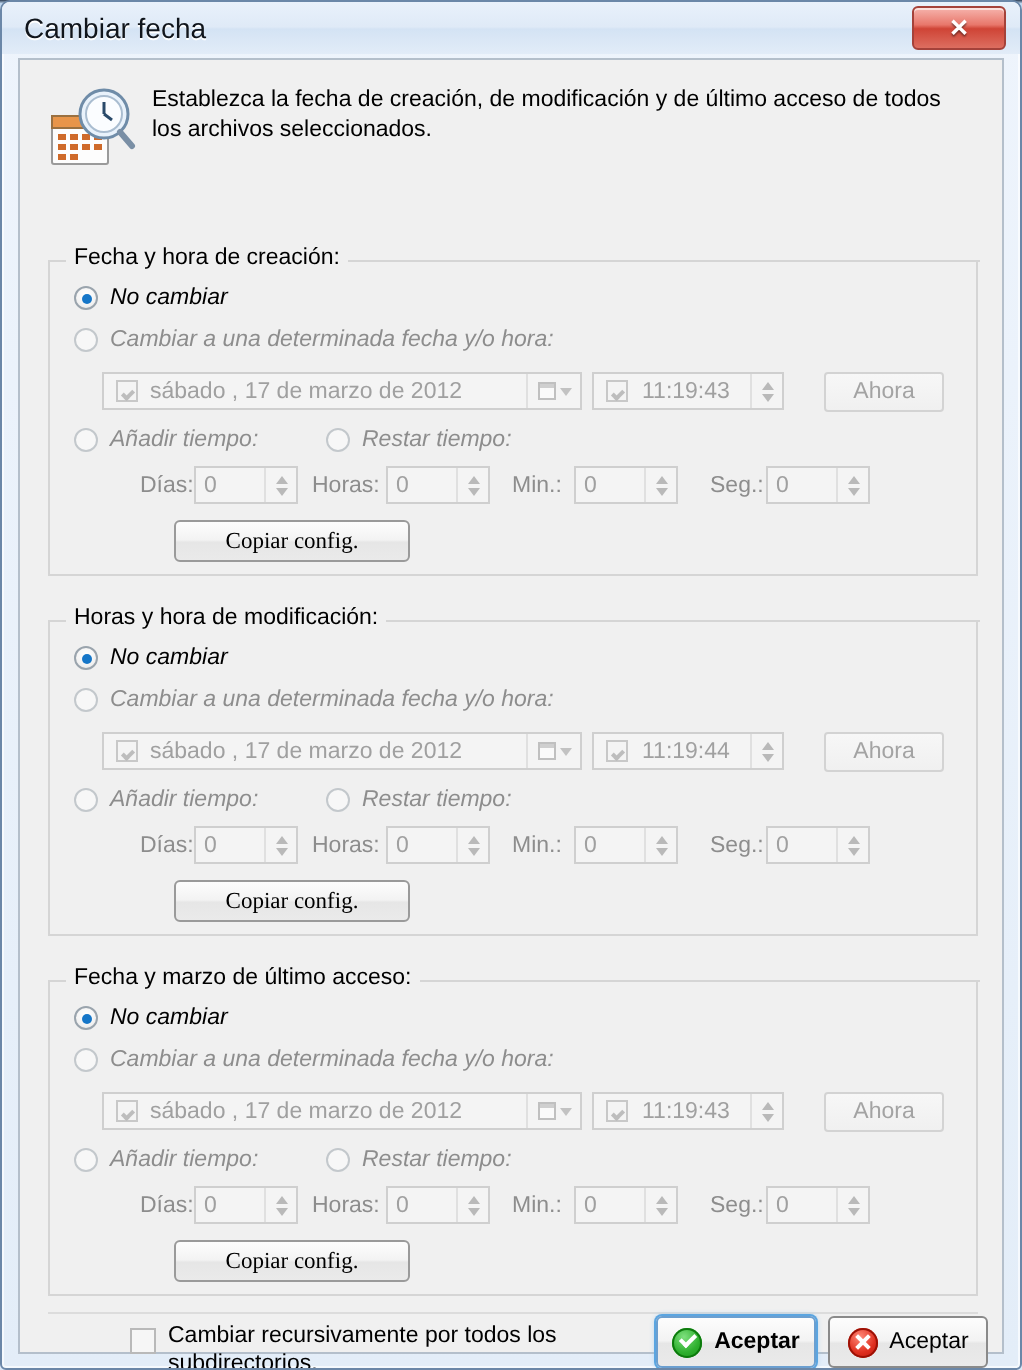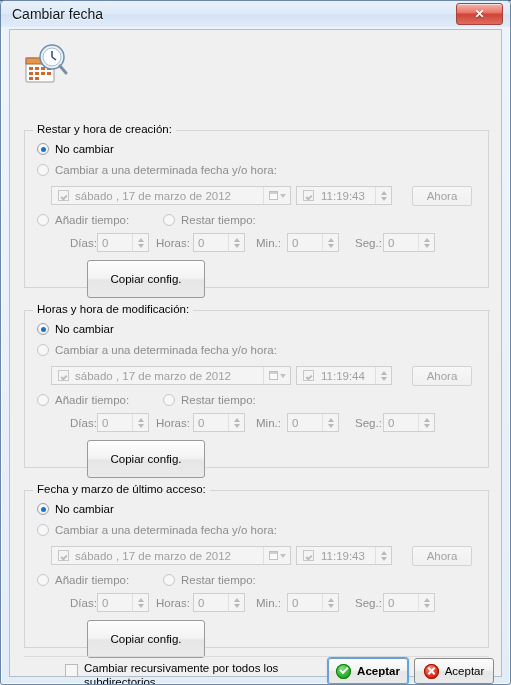--- a/index.html
+++ b/index.html
@@ -83,21 +83,21 @@
     width:12px;height:12px;border-radius:50%;box-sizing:border-box;
     border:1px solid #9aa4ad;
     background:radial-gradient(circle at 50% 35%,#ffffff 0%,#f3f3f3 60%,#e4e4e4 100%);
     margin-right:6px;flex:none;position:relative;cursor:pointer;
   }
   .radio.on::after{
     content:"";position:absolute;left:2.5px;top:2.5px;width:5px;height:5px;
     border-radius:50%;background:#1576c8;
   }
   .radio.off{border-color:#c3c8cc;background:#f7f7f7;}
-  .radio-lbl{font-size:11.5px;}
+  .radio-lbl{font-size:11.5px;font-style:italic;}
   .radio-lbl.dim{color:#8d8d8d;}
   
   .dtp{
     position:absolute;box-sizing:border-box;height:19px;
     border:1px solid #cfcfcf;background:#f4f4f4;
     display:flex;align-items:center;
   }
   .cbx-sm{
     width:11px;height:11px;box-sizing:border-box;flex:none;
     border:1px solid #c8c8c8;background:#f4f4f4;margin:0 6px;
@@ -159,21 +159,21 @@
   }
   .numbox .val{font-size:11.5px;color:#a0a0a0;margin-left:4px;}
   
   .btn{
     position:absolute;box-sizing:border-box;
     border:1px solid #9a9a9a;border-radius:3px;
     background:linear-gradient(180deg,#fdfdfd 0%,#f3f3f3 47%,#e6e6e6 53%,#eaeaea 100%);
     display:flex;align-items:center;justify-content:center;
     font-size:11.5px;color:#000;cursor:pointer;
   }
-  .btn-copy{width:118px;height:38px;}
+  .btn-copy{width:118px;height:21px;font-family:Liberation Serif, serif;}
   .btn-action{
     width:80px;height:26px;gap:6px;
     border:1px solid #8a8a8a;border-radius:3px;
   }
   .btn-default{
     box-shadow:0 0 0 1px #5ba5e0, 0 0 3px #8fc6ef;
     border-color:#6b9fd0;
     font-weight:bold;
   }
   .ico-ok,.ico-cancel{
@@ -235,26 +235,27 @@
             <rect x="5" y="35" width="4" height="3"></rect>
               <rect x="11" y="35" width="4" height="3"></rect>
           </g>
           <circle cx="28" cy="15" r="12" fill="#e9f2fb" stroke="#6f8ca8" stroke-width="1.5"></circle>
           <circle cx="28" cy="15" r="9" fill="#fbfdff" stroke="#aabdd0"></circle>
           <line x1="28" y1="15" x2="28" y2="9" stroke="#2a4a6a" stroke-width="1.5"></line>
           <line x1="28" y1="15" x2="32" y2="18" stroke="#2a4a6a" stroke-width="1.5"></line>
           <line x1="36" y1="24" x2="42" y2="31" stroke="#7a8fa5" stroke-width="3" stroke-linecap="round"></line>
         </svg>
       </div>
+      <div class="hdr-text">Establezca la fecha de creación, de modificación y de último acceso de todos los archivos seleccionados.</div>
     </div>
 
     <div class="group" style="top:100px;height:158px;">
       <div class="legend-line" style="left:0;width:8px;"></div>
       <div class="legend-line" style="left:146px;right:0;width:319px;"></div>
-      <div class="legend">Restar y hora de creación:</div>
+      <div class="legend">Fecha y hora de creación:</div>
 
       <div class="radio-row" style="left:12px;top:13px;">
         <span class="radio on"></span>
         <span class="radio-lbl">No cambiar</span>
       </div>
 
       <div class="radio-row" style="left:12px;top:34px;">
         <span class="radio off"></span>
         <span class="radio-lbl dim">Cambiar a una determinada fecha y/o hora:</span>
       </div>

